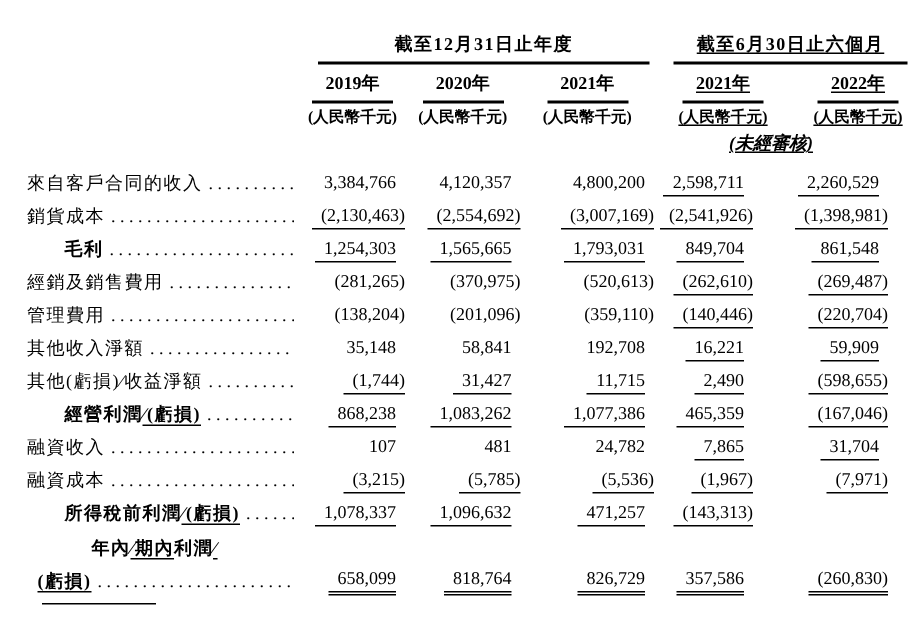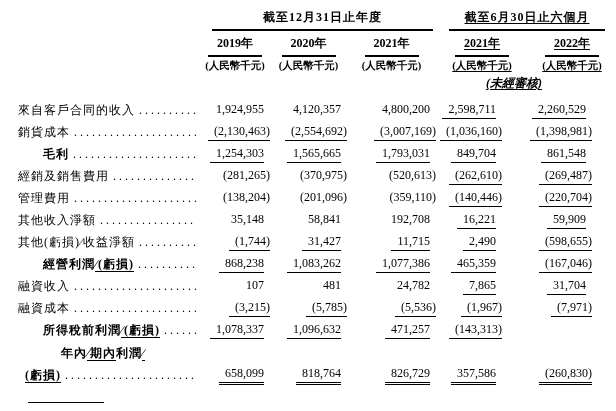--- a/index.html
+++ b/index.html
@@ -1,18 +1,18 @@
 <!DOCTYPE html>
 <html><head>
 <meta charset="utf-8">
 <style>
   html,body{margin:0;padding:0;background:#fff;}
   .page{position:relative;width:616px;height:411px;background:#ffffff;overflow:hidden;
         font-family:"Liberation Serif","DejaVu Serif",serif;color:#000;}
-  .tbl{position:absolute;left:0;top:8px;width:592px;}
+  .tbl{position:absolute;left:0;top:20px;width:592px;}
   .grid{display:grid;grid-template-columns:200px 70px 77px 89px 66px 90px;}
 
   
   .hg{display:grid;grid-template-columns:200px 236px 156px;align-items:end;height:23px;
       font-weight:bold;font-size:12px;letter-spacing:1px;}
   .hg .g{text-align:center;border-bottom:2px solid #000;padding-bottom:3px;white-space:nowrap;}
   .g1{margin-left:12px;margin-right:3px;}
   .g2{position:relative;left:13px;}
   .g2 .gt{text-decoration:underline;text-underline-offset:2px;}
 
@@ -118,21 +118,21 @@
         <div class="uc"></div>
       </div>
 
     <div class="body" id="table-body">
         <div class="grid row">
           <div class="lbl">
             <span class="">來自客戶合同的收入</span>
             <span class="dots"></span>
           </div>
           <div class="c">
-            <span class="val">1,924,955</span>
+            <span class="val">3,384,766</span>
           </div>
           <div class="c">
             <span class="val">4,120,357</span>
           </div>
           <div class="c">
             <span class="val">4,800,200</span>
           </div>
           <div class="c">
             <span class="val u1">2,598,711</span>
           </div>
@@ -148,21 +148,21 @@
           <div class="c">
             <span class="val u1 neg">(2,130,463)</span>
           </div>
           <div class="c">
             <span class="val u1 neg">(2,554,692)</span>
           </div>
           <div class="c">
             <span class="val u1 neg">(3,007,169)</span>
           </div>
           <div class="c">
-            <span class="val u1 neg">(1,036,160)</span>
+            <span class="val u1 neg">(2,541,926)</span>
           </div>
           <div class="c">
             <span class="val u1 neg">(1,398,981)</span>
           </div>
         </div>
         <div class="grid row b">
           <div class="lbl">
             <span class="">毛利</span>
             <span class="dots"></span>
           </div>

